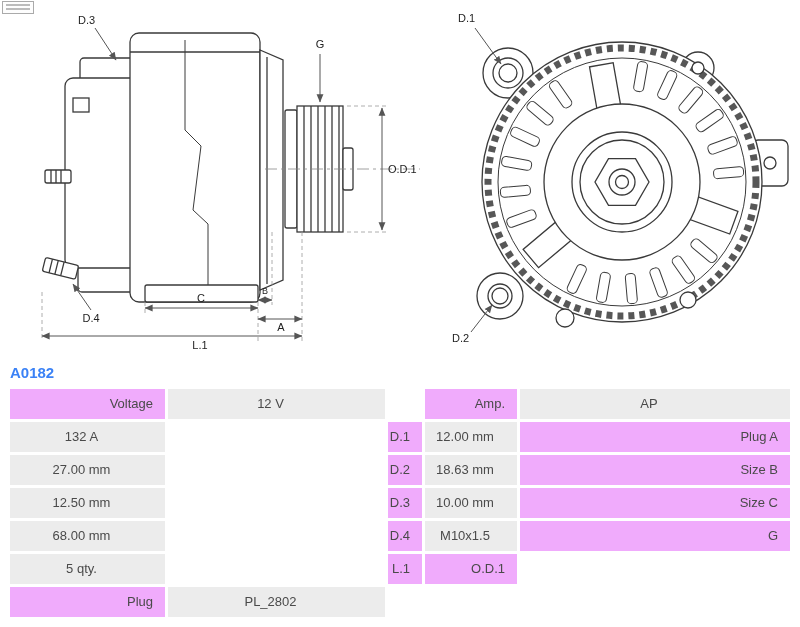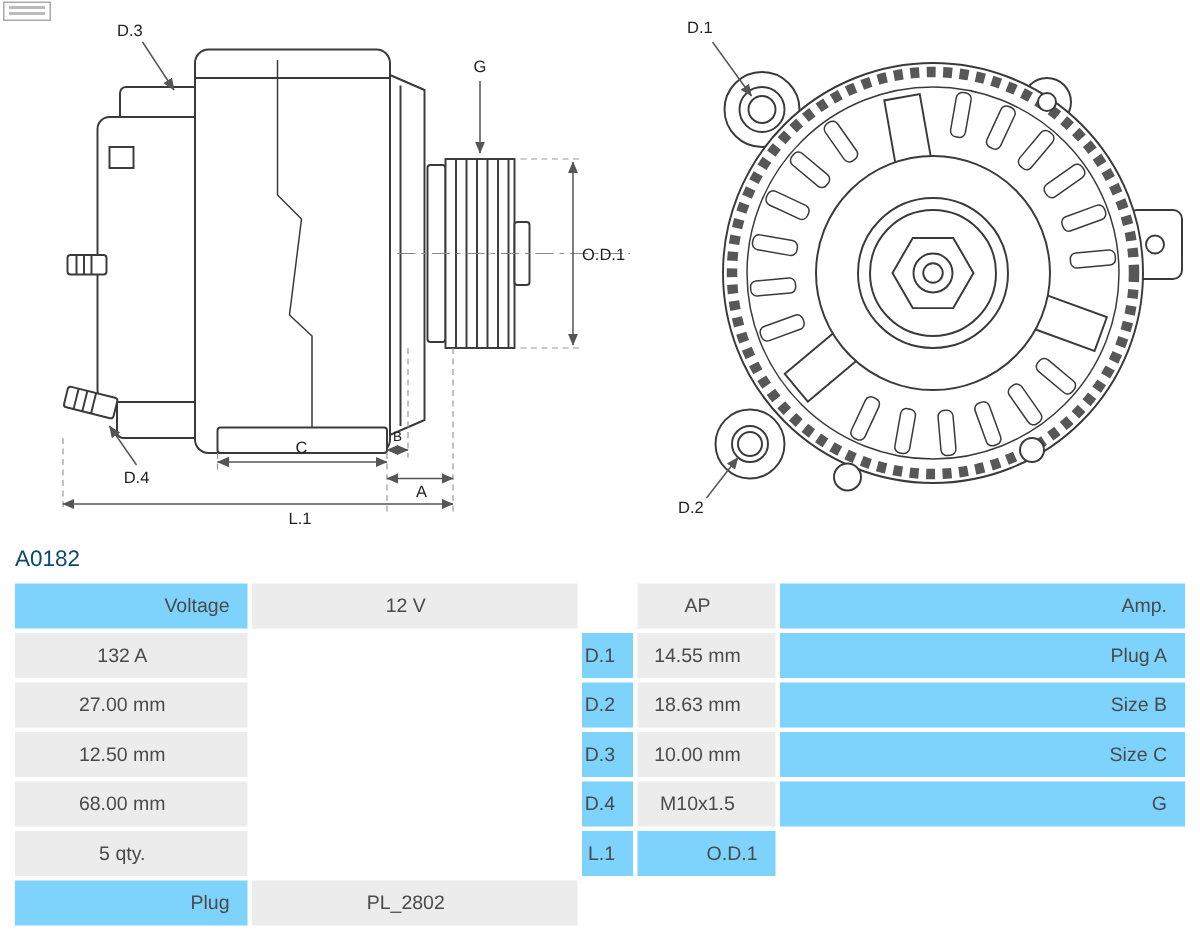--- a/index.html
+++ b/index.html
@@ -9,33 +9,33 @@
   }
   .corner-artifact{
     position:absolute;left:2px;top:1px;width:30px;height:11px;
     border:1px solid #aaaaaa;background:#fdfdfd;
   }
   .corner-artifact i{display:block;height:2px;background:#bbbbbb;margin:2px 3px 0 3px;}
   .diagram{position:relative;height:362px;}
   .svg-left{position:absolute;left:15px;top:10px;}
   .svg-right{position:absolute;left:445px;top:8px;}
   .part-number{
-    margin:2px 0 7px 10px;color:#0c4a6e;font-size:15px;line-height:18px;font-weight:400;
+    margin:2px 0 7px 10px;color:#3b82f6;font-size:15px;line-height:18px;font-weight:700;
   }
   .spec-table{
     margin:0 10px;display:grid;
     grid-template-columns:155px 217px 34px 92px auto;
     gap:3px 3px;
   }
   .td{
     height:30px;line-height:30px;font-size:13px;color:#4a4a4a;
     text-align:right;padding-right:12px;box-sizing:border-box;
     white-space:nowrap;overflow:hidden;
   }
-  .label{background:#7dd3fc;}
+  .label{background:#f0abfc;}
   .value{background:#ececec;text-align:center;}
   .spacer{background:transparent;padding:0;}
   svg text{font-family:"Liberation Sans",sans-serif;font-size:11px;fill:#222222;}
   svg .small{font-size:9px;}
 </style>
 </head>
 <body>
 
 <div class="corner-artifact">
     <i></i>
@@ -199,27 +199,27 @@
   </svg>
 </div>
 
 <div class="part-number">A0182</div>
 
 <div class="spec-table">
 
   <div class="td label">Voltage</div>
   <div class="td value">12 V</div>
   <div class="td spacer"></div>
+  <div class="td label">Amp.</div>
+
   <div class="td value">AP</div>
-
-  <div class="td label">Amp.</div>
   <div class="td value">132 A</div>
   <div class="td spacer"></div>
   <div class="td label">D.1</div>
-  <div class="td value">14.55 mm</div>
+  <div class="td value">12.00 mm</div>
 
   <div class="td label">Plug A</div>
   <div class="td value">27.00 mm</div>
   <div class="td spacer"></div>
   <div class="td label">D.2</div>
   <div class="td value">18.63 mm</div>
 
   <div class="td label">Size B</div>
   <div class="td value">12.50 mm</div>
   <div class="td spacer"></div>

